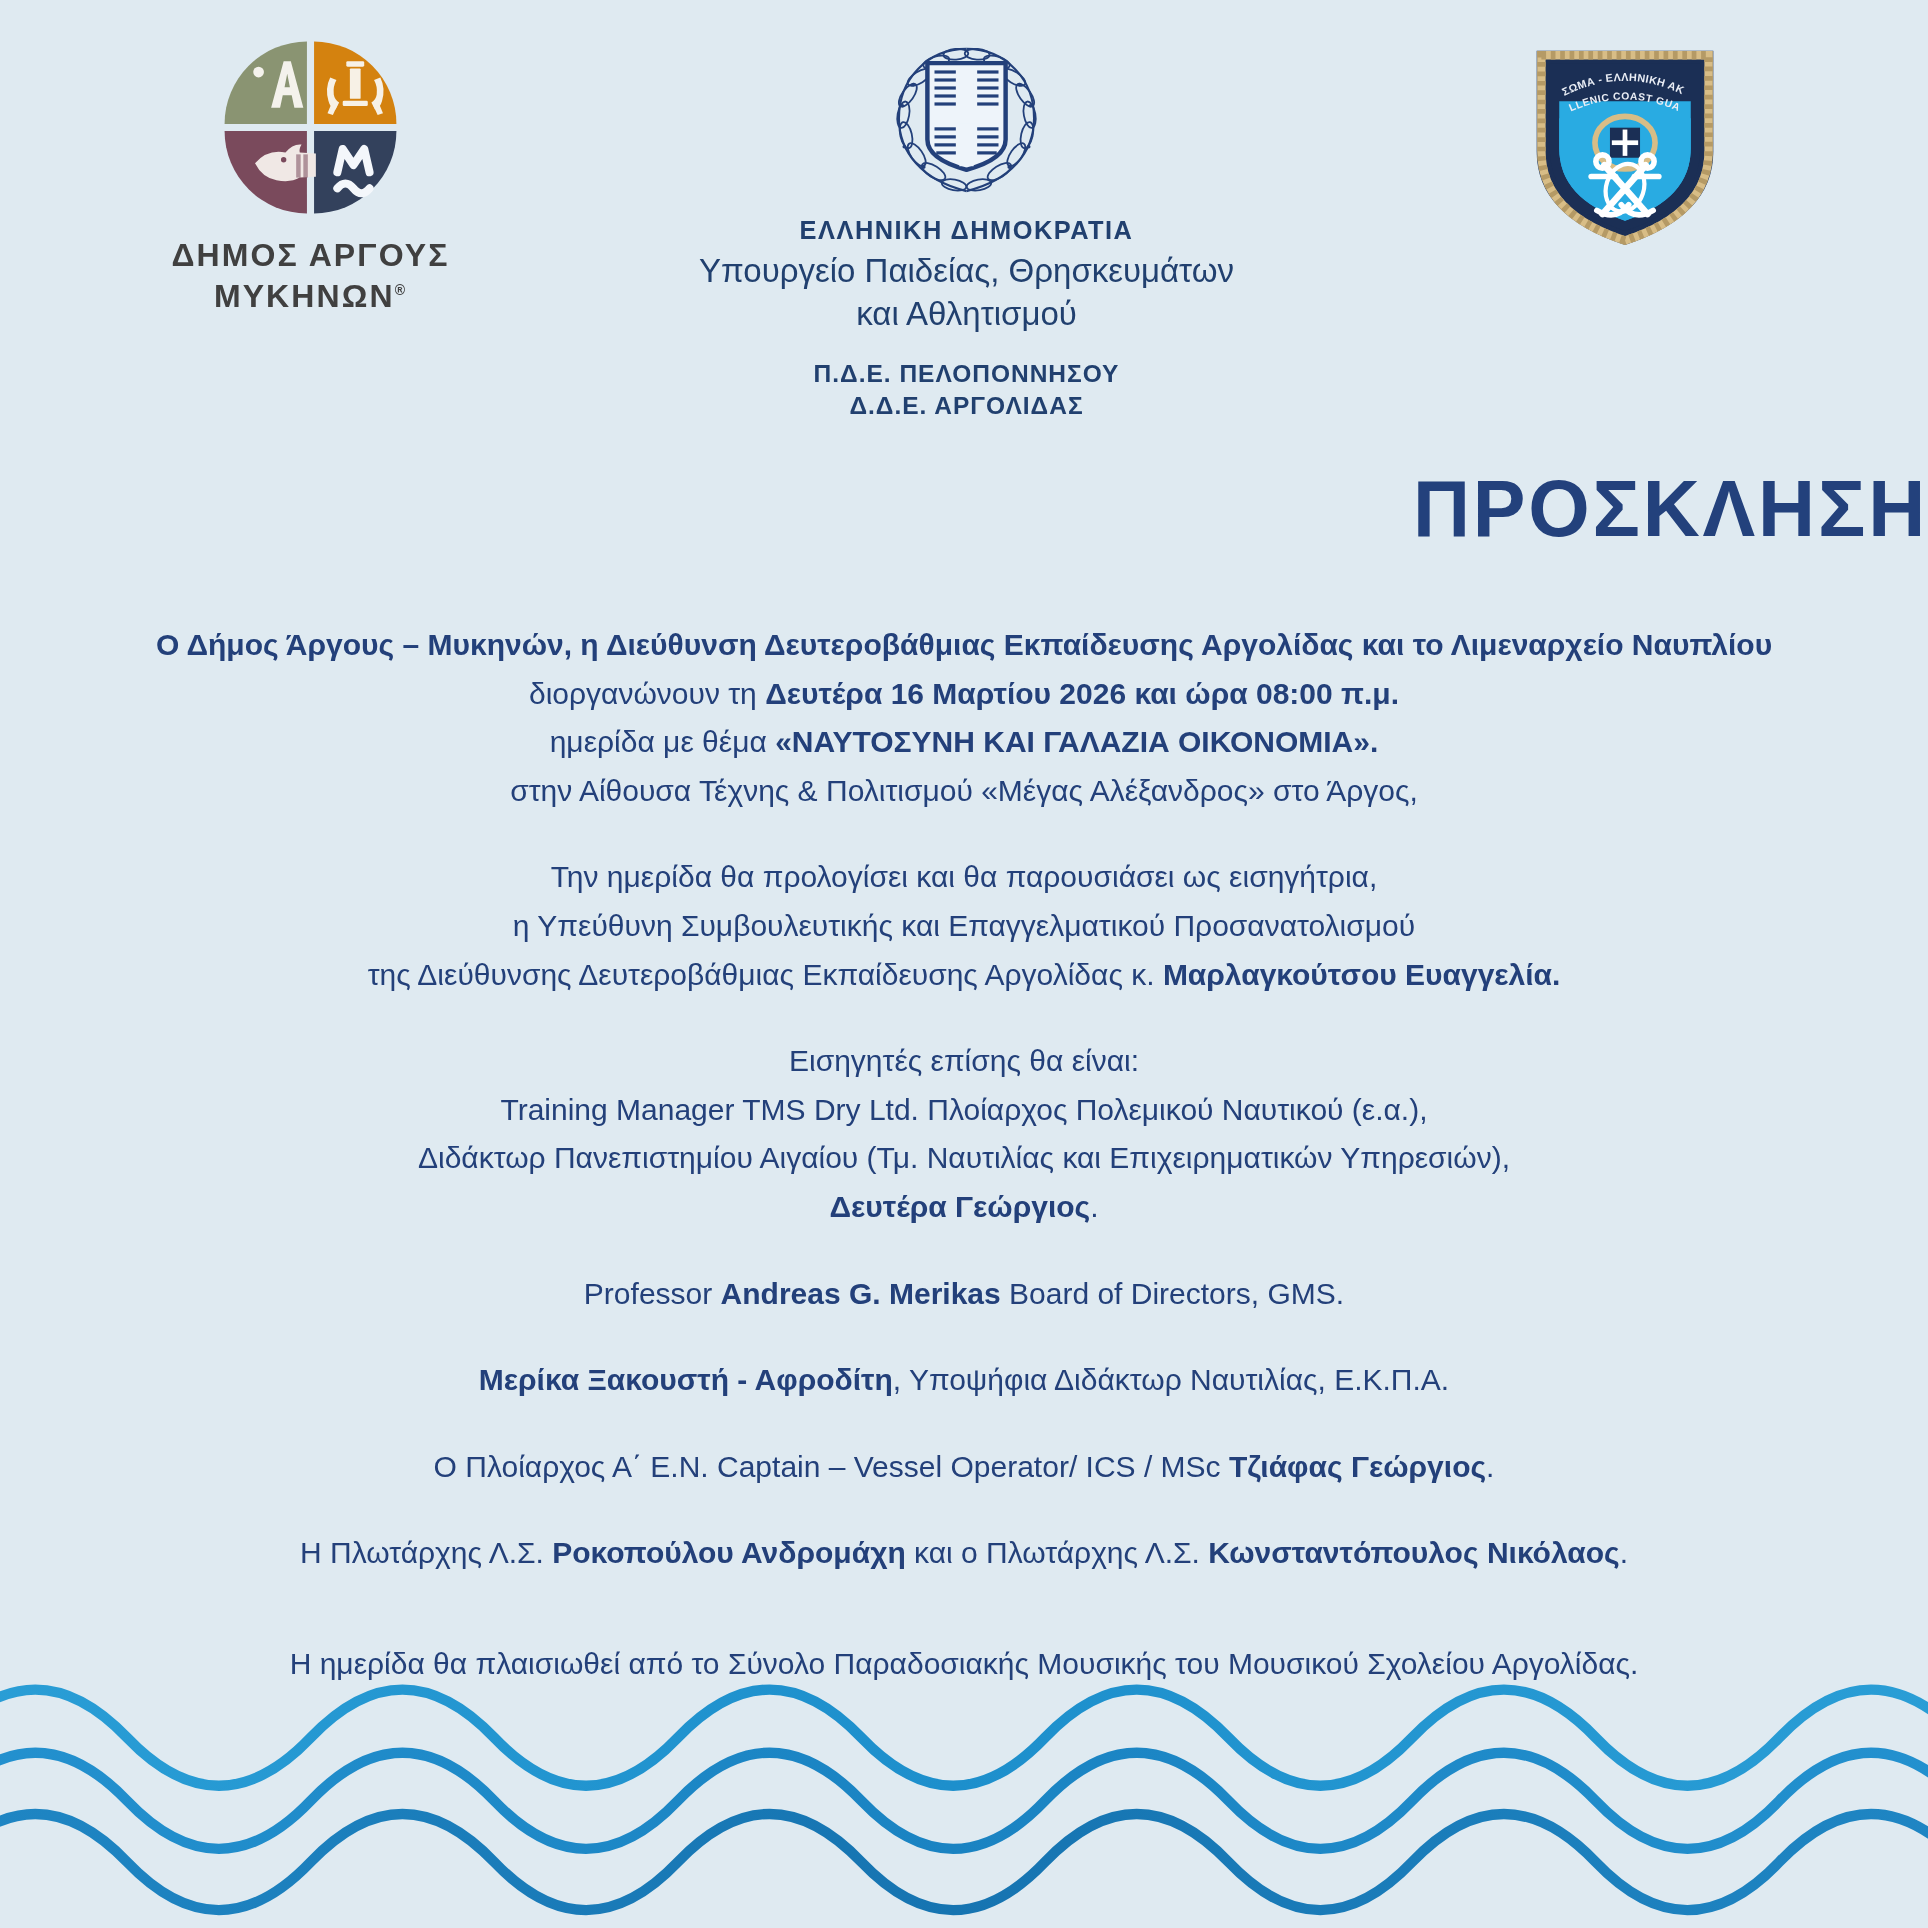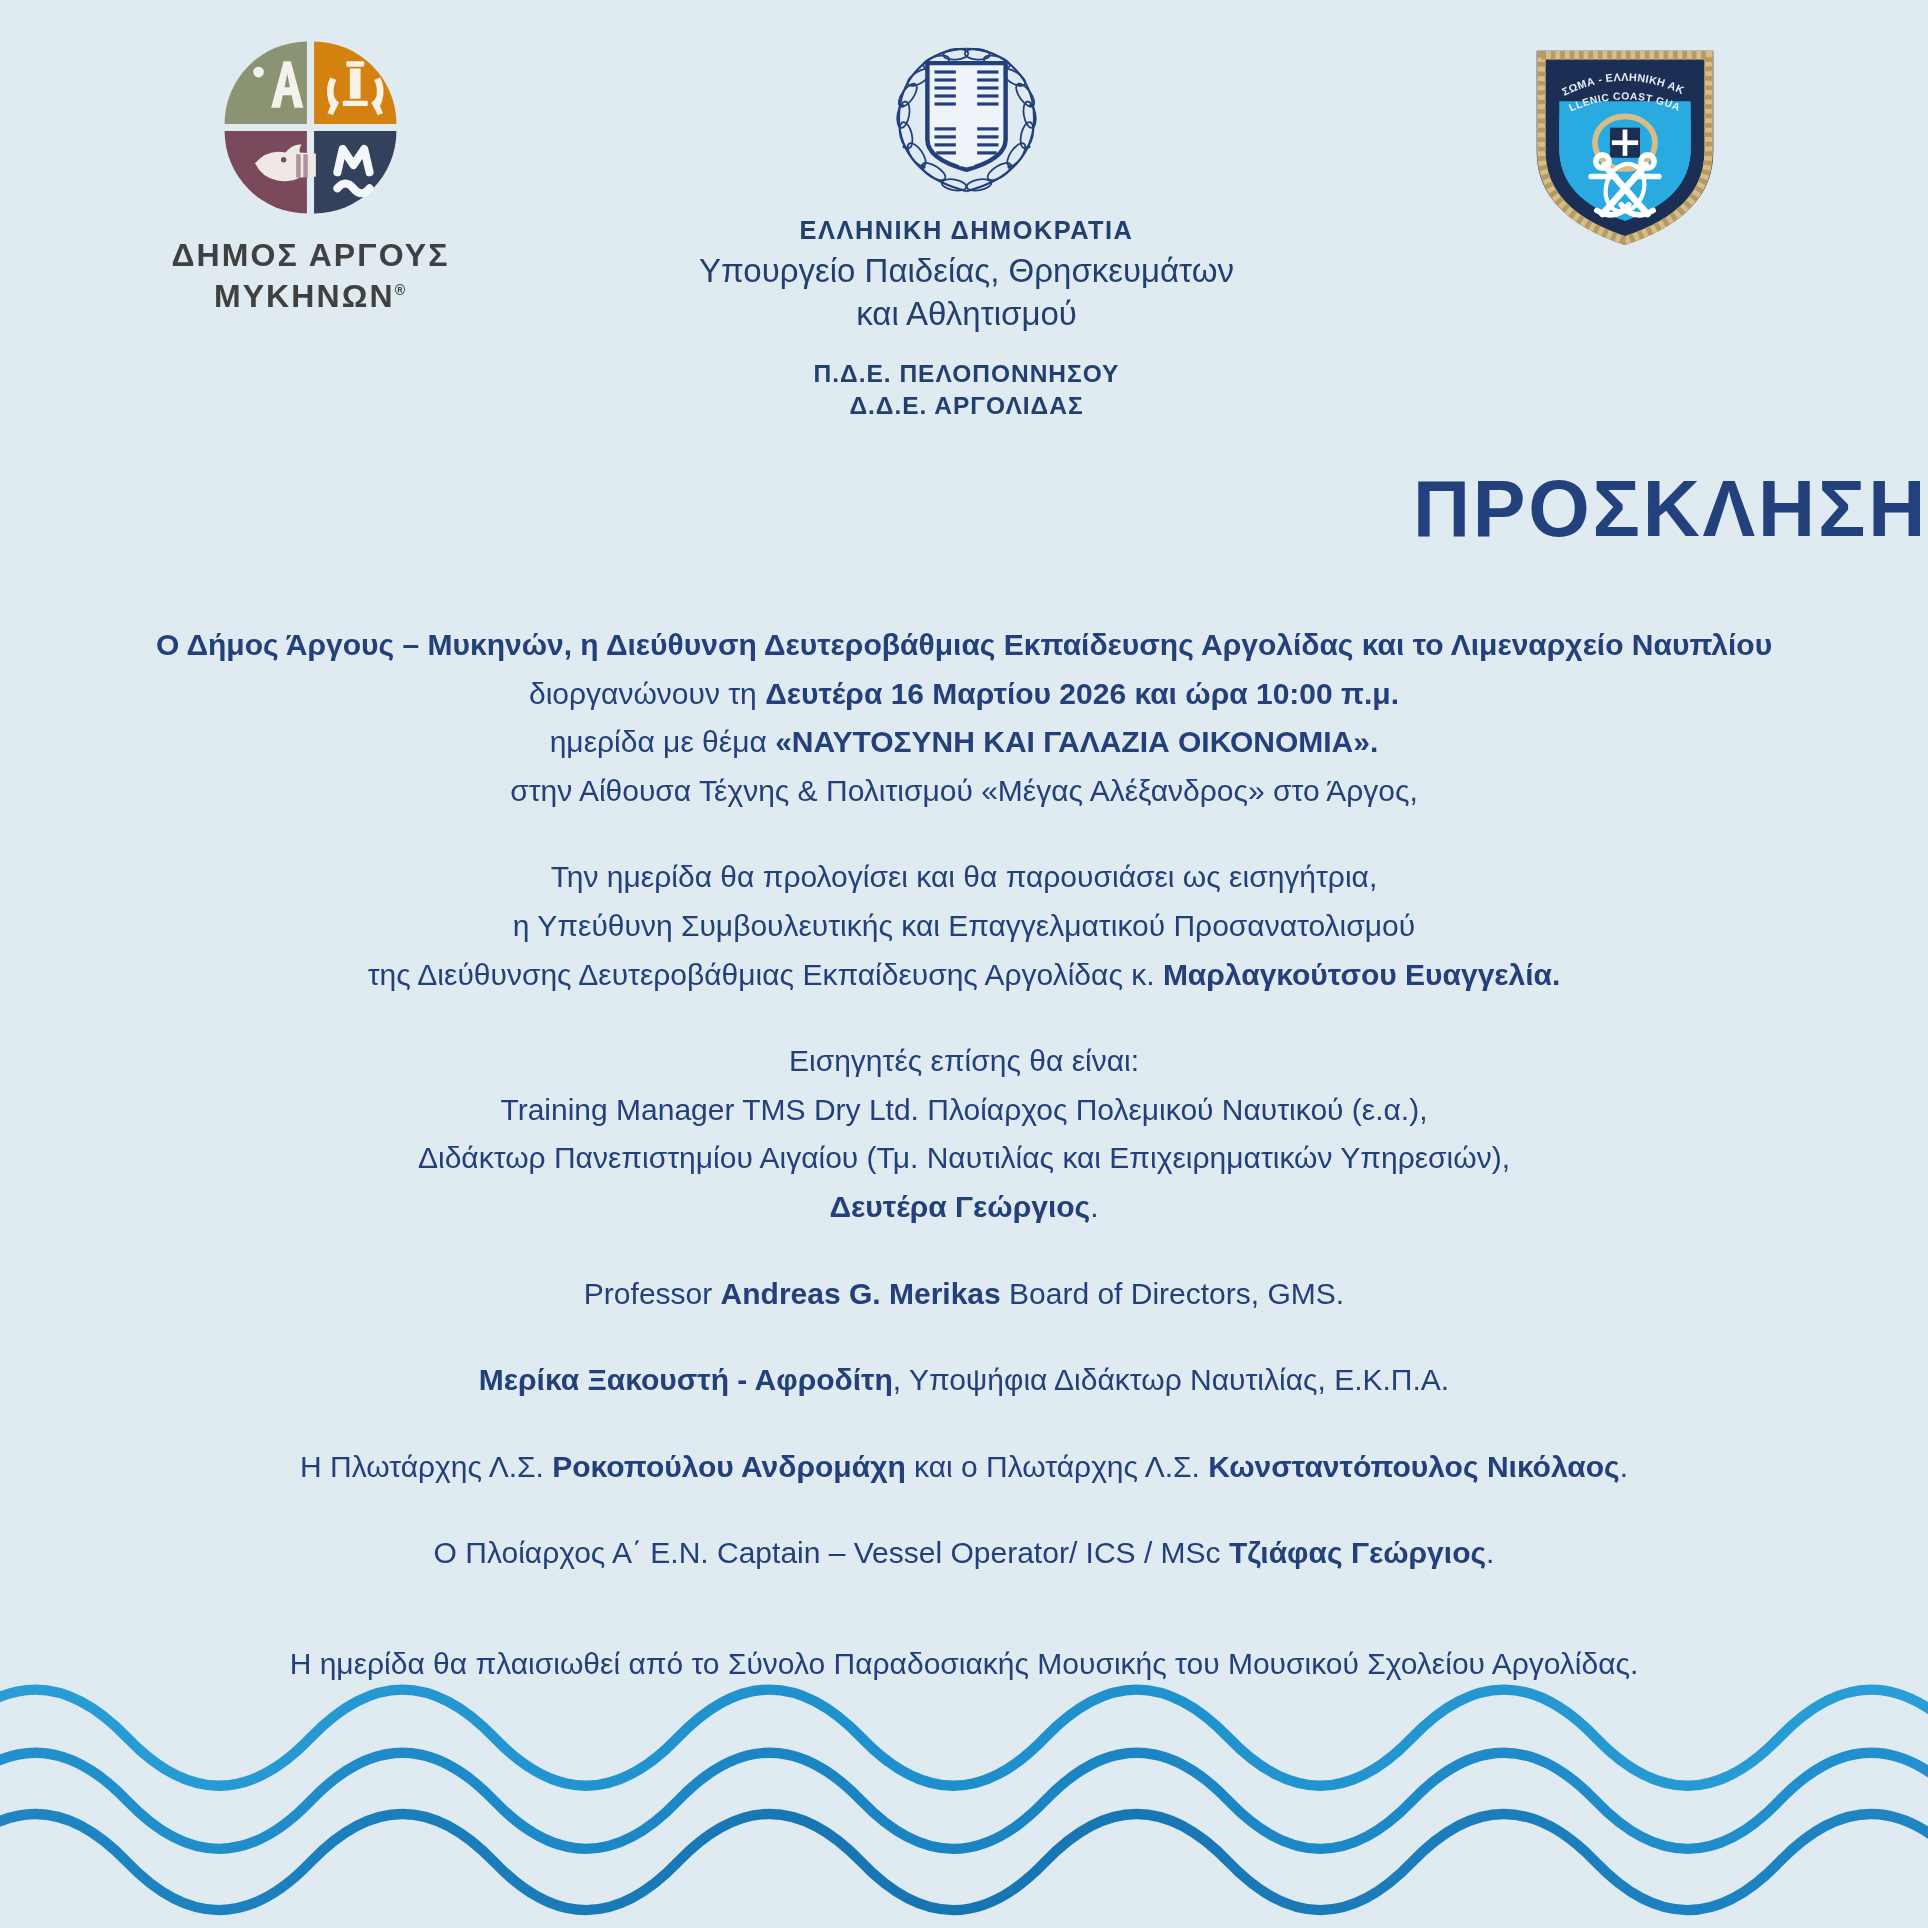--- a/index.html
+++ b/index.html
@@ -336,21 +336,21 @@
       </div>
     </div>
   </div>
 
   <div class="invitation-title">ΠΡΟΣΚΛΗΣΗ</div>
 
   <div class="body-copy">
 
     <div class="para">
       <div class="line bold">Ο Δήμος Άργους – Μυκηνών, η Διεύθυνση Δευτεροβάθμιας Εκπαίδευσης Αργολίδας και το Λιμεναρχείο Ναυπλίου</div>
-      <div class="line"><span>διοργανώνουν τη </span><b>Δευτέρα 16 Μαρτίου 2026 και ώρα 10:00 π.μ.</b></div>
+      <div class="line"><span>διοργανώνουν τη </span><b>Δευτέρα 16 Μαρτίου 2026 και ώρα 08:00 π.μ.</b></div>
       <div class="line"><span>ημερίδα με θέμα </span><b>«ΝΑΥΤΟΣΥΝΗ ΚΑΙ ΓΑΛΑΖΙΑ ΟΙΚΟΝΟΜΙΑ».</b></div>
       <div class="line">στην Αίθουσα Τέχνης &amp; Πολιτισμού «Μέγας Αλέξανδρος» στο Άργος,</div>
     </div>
 
     <div class="para">
       <div class="line">Την ημερίδα θα προλογίσει και θα παρουσιάσει ως εισηγήτρια,</div>
       <div class="line">η Υπεύθυνη Συμβουλευτικής και Επαγγελματικού Προσανατολισμού</div>
       <div class="line"><span>της Διεύθυνσης Δευτεροβάθμιας Εκπαίδευσης Αργολίδας κ. </span><b>Μαρλαγκούτσου Ευαγγελία.</b></div>
     </div>
 
@@ -363,25 +363,25 @@
 
     <div class="para">
       <div class="line"><span>Professor </span><b>Andreas G. Merikas</b><span> Board of Directors, GMS.</span></div>
     </div>
 
     <div class="para">
       <div class="line"><b>Μερίκα  Ξακουστή - Αφροδίτη</b><span>, Υποψήφια Διδάκτωρ Ναυτιλίας, Ε.Κ.Π.Α.</span></div>
     </div>
 
     <div class="para">
+      <div class="line"><span>Ο Πλοίαρχος Α΄ Ε.Ν. Captain – Vessel Operator/ ICS / MSc </span><b>Τζιάφας Γεώργιος</b><span>.</span></div>
+    </div>
+
+    <div class="para">
       <div class="line"><span>Η Πλωτάρχης Λ.Σ. </span><b>Ροκοπούλου Ανδρομάχη</b><span> και ο Πλωτάρχης Λ.Σ. </span><b>Κωνσταντόπουλος Νικόλαος</b><span>.</span></div>
-    </div>
-
-    <div class="para">
-      <div class="line"><span>Ο Πλοίαρχος Α΄ Ε.Ν. Captain – Vessel Operator/ ICS / MSc </span><b>Τζιάφας Γεώργιος</b><span>.</span></div>
     </div>
 
     <div class="spacer-md"></div>
 
     <div class="para">
       <div class="line">Η ημερίδα θα πλαισιωθεί από το Σύνολο Παραδοσιακής Μουσικής του Μουσικού Σχολείου Αργολίδας.</div>
     </div>
   </div>
 
   <div class="waves">

